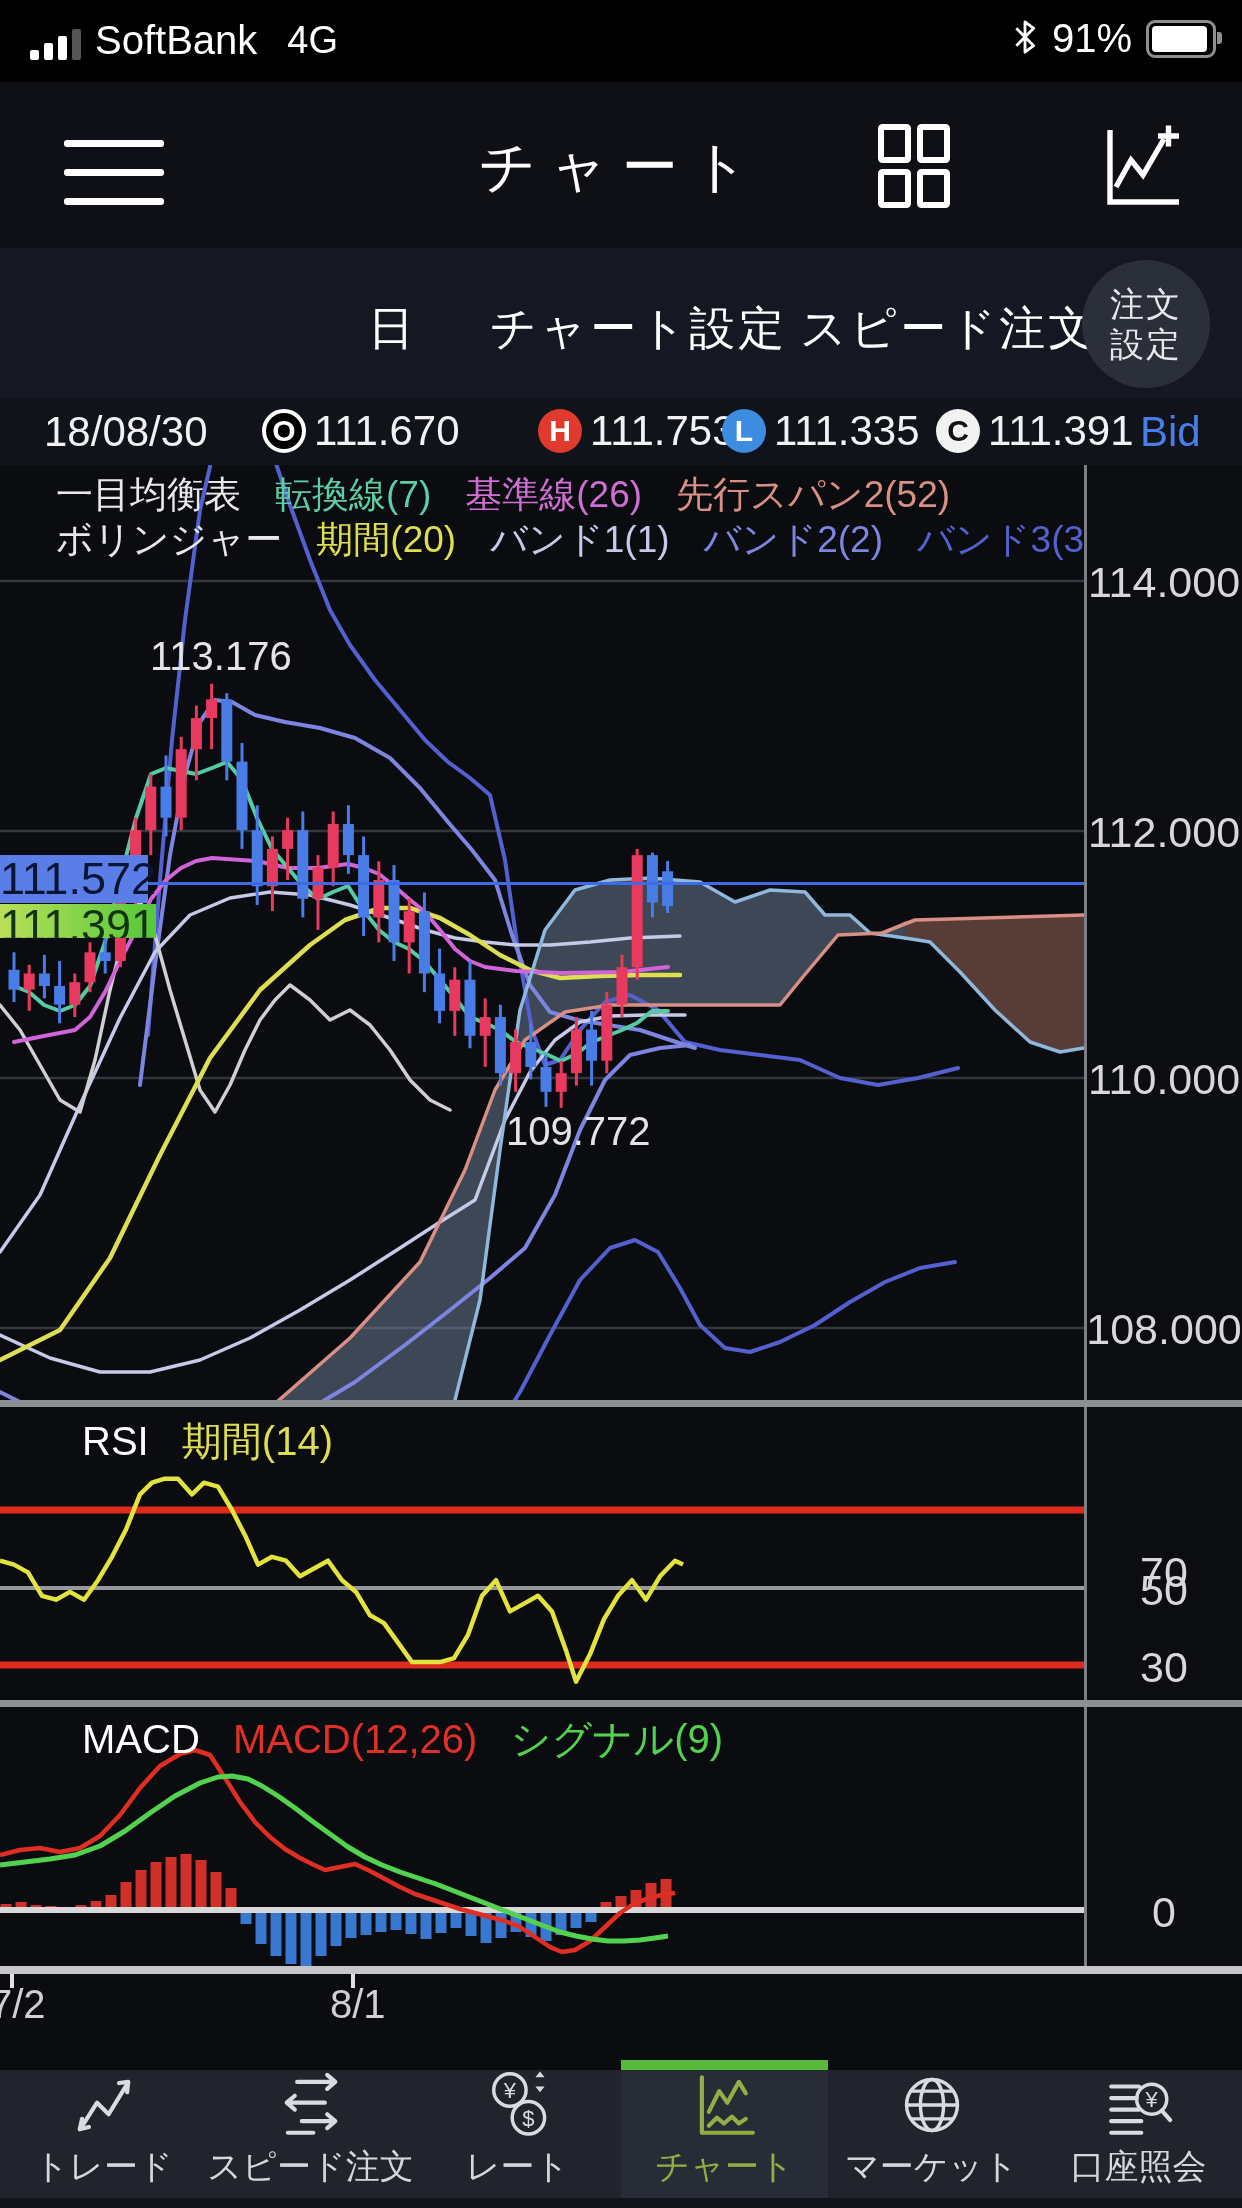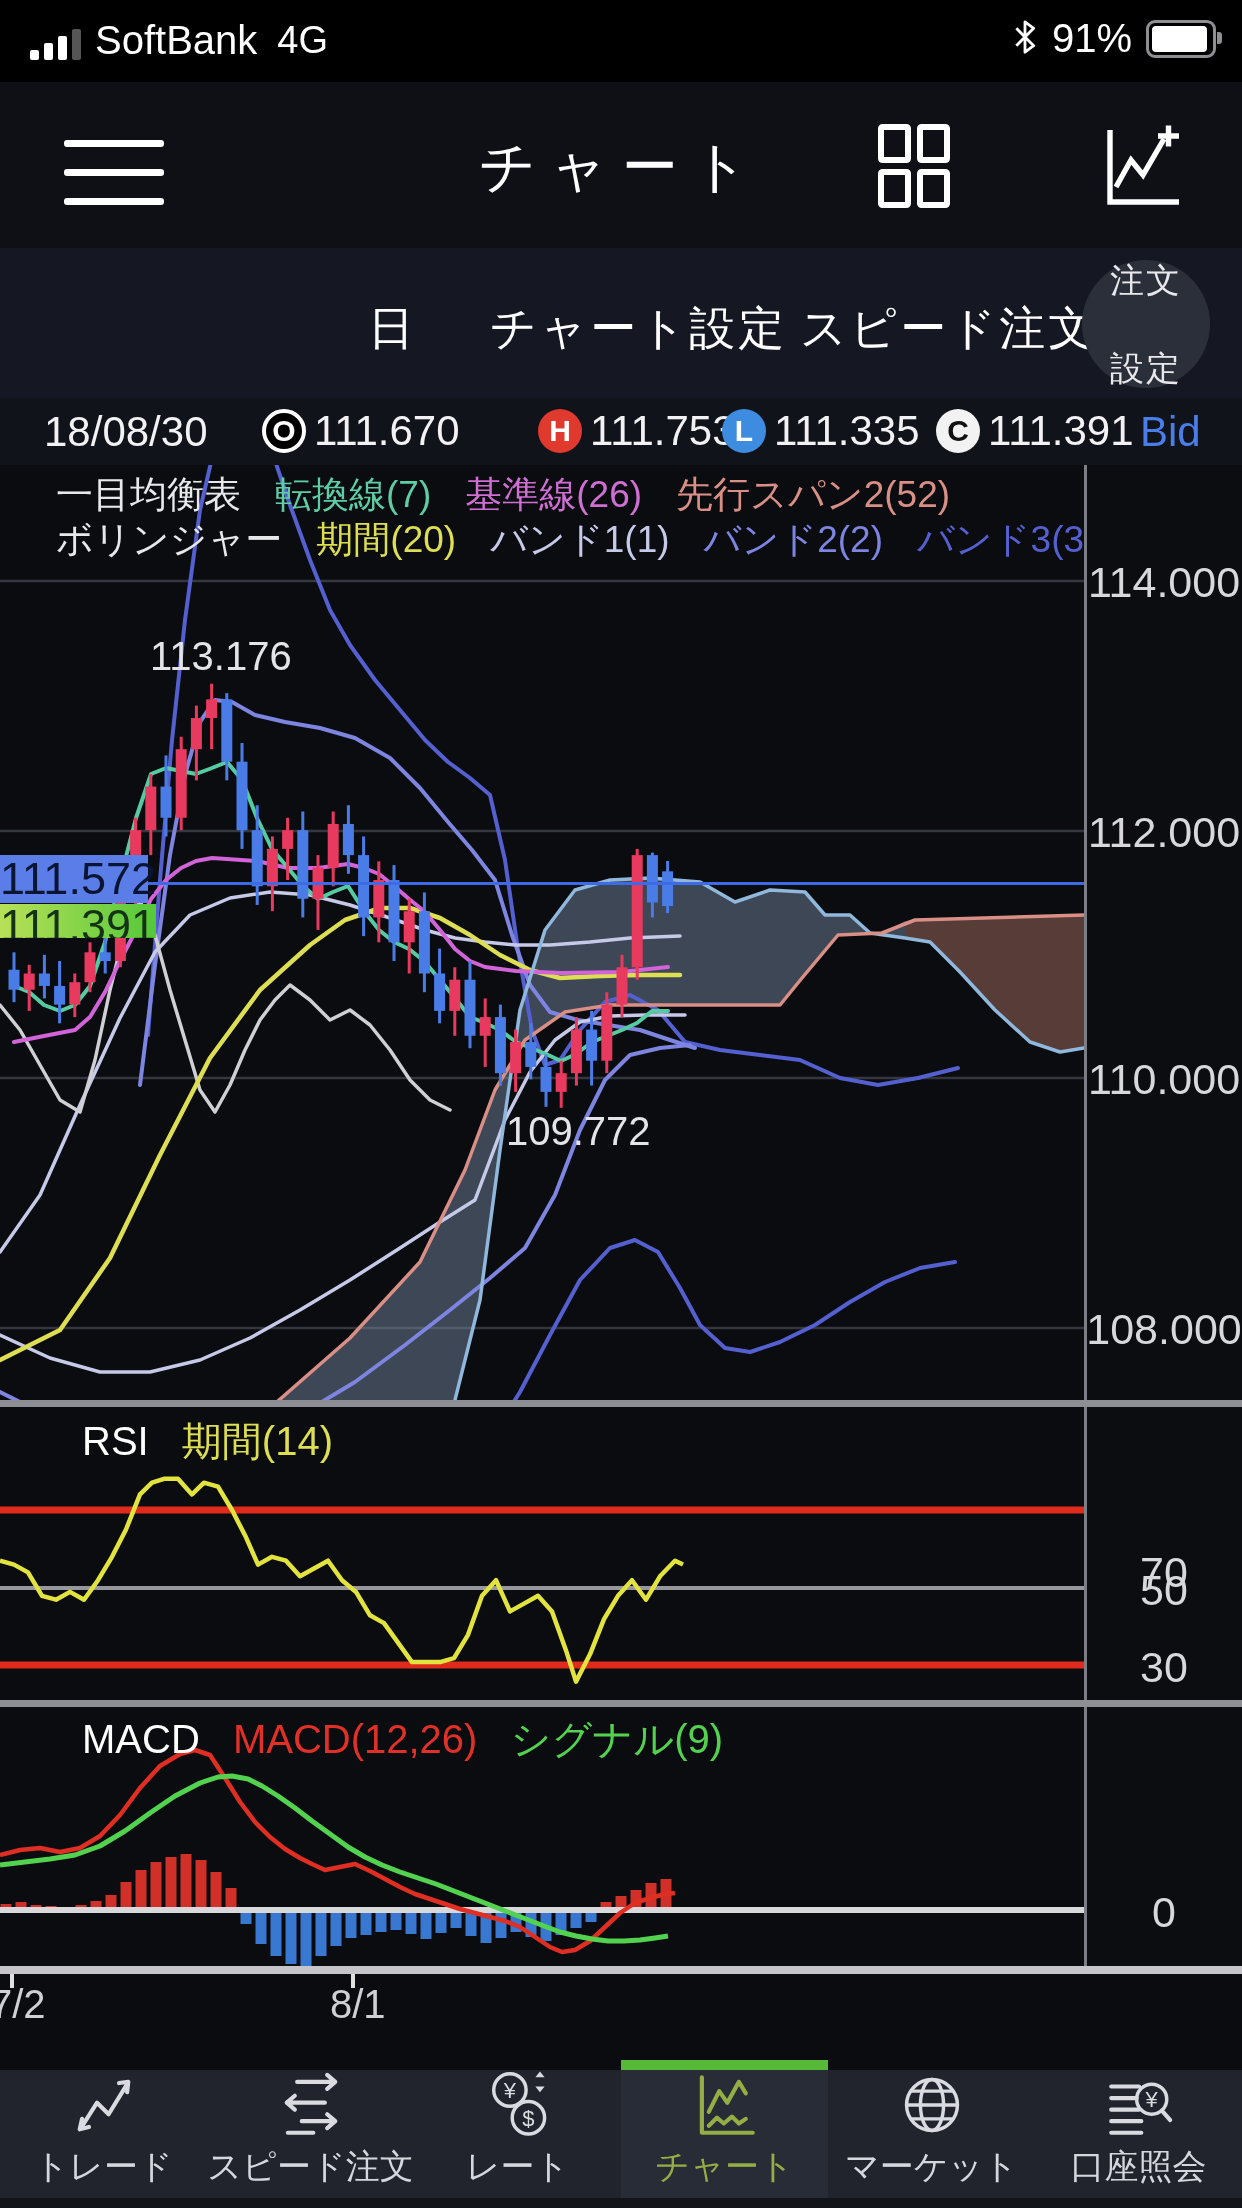--- a/index.html
+++ b/index.html
@@ -6,41 +6,41 @@
   body{width:1242px;height:2208px;font-family:"Liberation Sans","DejaVu Sans",sans-serif;-webkit-font-smoothing:antialiased;}
   #app{position:relative;width:1242px;height:2208px;background:#0a0c10;overflow:hidden;}
   .abs{position:absolute;}
   
   .statusbar{left:0;top:0;width:1242px;height:82px;background:#000;color:#fff;}
   .sb-left{left:30px;top:18px;display:flex;align-items:flex-end;gap:14px;}
   .sigbars{display:flex;align-items:flex-end;gap:5px;height:34px;padding-bottom:2px;}
   .sigbars i{display:block;width:9px;border-radius:2px;background:#fff;}
   .sigbars i.dim{background:#555;}
   .sb-carrier{font-size:40px;line-height:44px;}
-  .sb-net{font-size:38px;line-height:44px;margin-left:6px;}
+  .sb-net{font-size:38px;line-height:44px;margin-left:16px;}
   .sb-time{left:0;top:16px;width:1242px;text-align:center;font-size:42px;font-weight:bold;letter-spacing:1px;}
   .sb-right{right:26px;top:16px;display:flex;align-items:center;gap:14px;}
   .sb-batt-pct{font-size:40px;}
   .battery{position:relative;width:64px;height:32px;border:3px solid #8e8e93;border-radius:9px;}
   .battery b{position:absolute;left:3px;top:3px;bottom:3px;width:86%;background:#fff;border-radius:4px;}
   .battery:after{content:"";position:absolute;right:-9px;top:9px;width:5px;height:12px;background:#8e8e93;border-radius:0 3px 3px 0;}
   
   .header{left:0;top:82px;width:1242px;height:166px;background:#0e1016;}
   .hamburger{left:64px;top:58px;width:100px;cursor:pointer;}
   .hamburger i{display:block;height:7px;background:#fff;border-radius:3px;margin-bottom:22px;}
   .h-title{left:0;top:48px;width:1242px;text-align:center;color:#fff;font-size:56px;letter-spacing:14px;}
   .h-ic{top:36px;width:96px;height:96px;}
   .h-ic svg{width:96px;height:96px;}
   
   .symbar{left:0;top:248px;width:1242px;height:150px;background:#151822;color:#fff;}
   .sym{left:48px;top:44px;font-size:56px;color:#9ab848;letter-spacing:2px;}
   .tf{left:368px;top:50px;font-size:46px;}
   .tbtn{top:50px;font-size:46px;letter-spacing:3px;}
   .ordset{left:1082px;top:12px;width:128px;height:128px;border-radius:50%;background:#2b2f3a;color:#e8e8ec;
-          display:flex;flex-direction:column;align-items:center;justify-content:space-between;font-size:34px;line-height:40px;letter-spacing:2px;}
+          display:flex;flex-direction:column;align-items:center;justify-content:center;font-size:34px;line-height:40px;letter-spacing:2px;}
   
   .ohlcbar{left:0;top:398px;width:1242px;height:67px;background:#10131a;color:#f2f2f4;font-size:42px;}
   .ohlc-item{top:9px;display:flex;align-items:center;gap:8px;}
   .badge{width:44px;height:44px;border-radius:50%;display:flex;align-items:center;justify-content:center;font-size:30px;font-weight:bold;}
   .badge.o{background:#000;border:4px solid #fff;color:#fff;width:36px;height:36px;}
   .badge.h{background:#e0392e;color:#fff;}
   .badge.l{background:#3d8ce0;color:#fff;}
   .badge.c{background:#f2f2f2;color:#111;}
   .bid{color:#4a7de8;}
   .legend{left:56px;color:#e8e8ea;font-size:37px;white-space:nowrap;}

